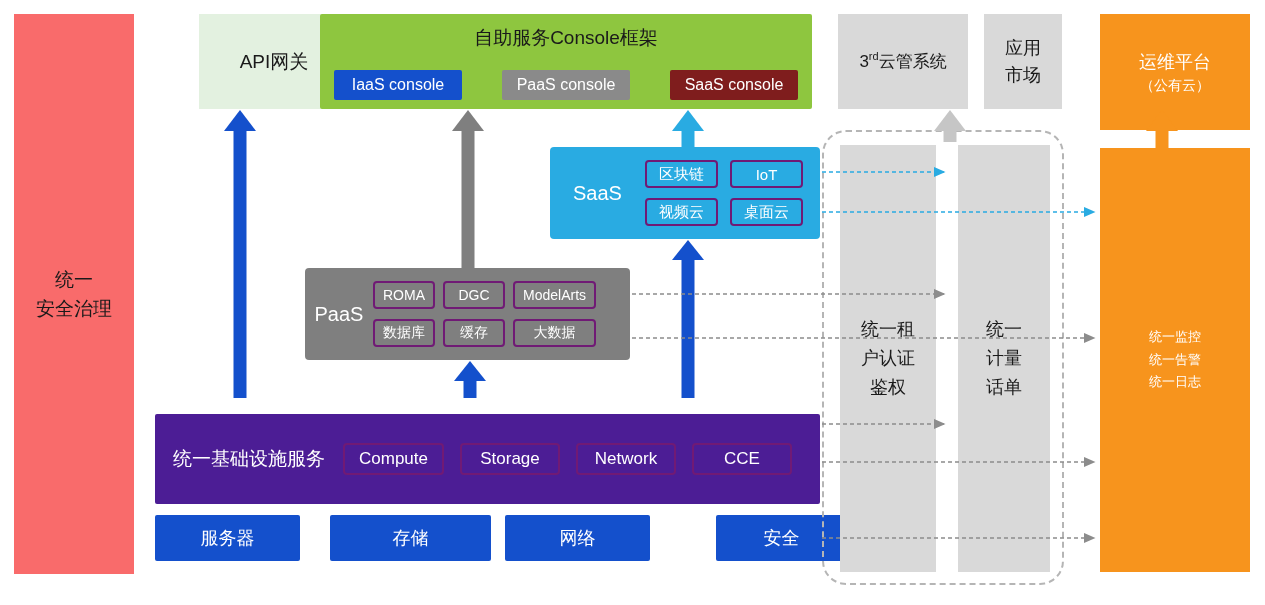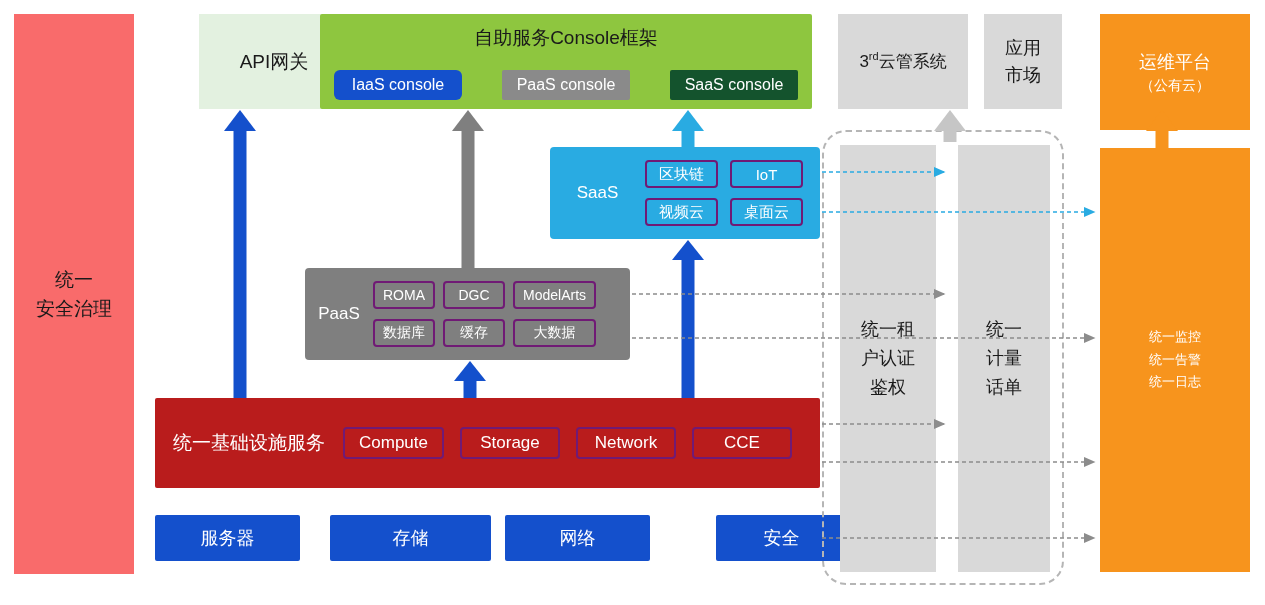--- a/index.html
+++ b/index.html
@@ -17,50 +17,50 @@
   .black-text { color:#1a1a1a; }
   .white-text { color:#ffffff; }
 
   
   .security-bar { left:14px; top:14px; width:120px; height:560px; background:#f96b6b; font-size:19px; line-height:1.55; }
   .api-gateway  { left:155px; top:14px; width:150px; height:95px; background:#e3f1e0; font-size:19px;margin-left:44px; }
   .console-frame{ position:absolute; left:320px; top:14px; width:492px; height:95px; background:#8ec63f; border-radius:2px; }
   .console-title{ width:100%; text-align:center; padding-top:11px; font-size:19px; color:#1a1a1a; }
   .console-row  { position:absolute; left:0; right:0; top:56px; display:flex; justify-content:space-between; padding:0 14px; }
   .console-chip { height:30px; min-width:128px; display:flex; align-items:center; justify-content:center; color:#fff; font-size:16px; border-radius:2px; padding:0 10px; }
-  .chip-iaas { background:#1450cc;border-radius:6px; }
+  .chip-iaas { background:#1450cc; }
   .chip-paas-console { background:#8a8a8a; }
-  .chip-saas-console { background:#14532d; }
+  .chip-saas-console { background:#7f1d1d; }
 
   .third-party { left:838px; top:14px; width:130px; height:95px; background:#d9d9d9; font-size:17px; }
   .third-party sup { font-size:11px; }
   .app-market  { left:984px; top:14px; width:78px; height:95px; background:#d9d9d9; font-size:18px; line-height:1.5; }
   .ops-platform{ left:1100px; top:14px; width:150px; height:116px; background:#f7941d; flex-direction:column; }
   .ops-line1 { font-size:18px; color:#fff; }
   .ops-line2 { font-size:14px; color:#fff; margin-top:3px; }
 
   
   .panel { position:absolute; display:flex; align-items:center; border-radius:4px; }
-  .panel-label { color:#fff; font-size:17px; text-align:center; }
+  .panel-label { color:#fff; font-size:20px; text-align:center; }
   .chip {
     display:flex; align-items:center; justify-content:center;
     border:2px solid #701a75; border-radius:4px; color:#fff; white-space:nowrap;
   }
 
   .saas-panel { left:550px; top:147px; width:270px; height:92px; background:#29abe2; }
   .saas-panel .panel-label { width:95px; }
   .saas-grid { display:grid; grid-template-columns:auto auto; gap:10px 12px; }
   .saas-grid .chip { height:28px; font-size:15px; padding:0 12px; }
 
   .paas-panel { left:305px; top:268px; width:325px; height:92px; background:#7f7f7f; }
   .paas-panel .panel-label { width:68px; }
   .paas-grid { display:grid; grid-template-columns:auto auto auto; gap:10px 8px; }
   .paas-grid .chip { height:28px; font-size:14px; padding:0 8px; min-width:62px; }
 
-  .infra-panel { left:155px; top:398px; width:665px; height:90px; background:#b91c1c; border-radius:2px; }
+  .infra-panel { left:155px; top:414px; width:665px; height:90px; background:#4c1d95; border-radius:2px; }
   .infra-panel .panel-label { width:188px; font-size:19px; }
   .infra-row { display:flex; gap:16px; }
   .infra-row .chip { height:32px; font-size:17px; min-width:100px; padding:0 14px; }
 
   .bottom-box { top:515px; height:46px; background:#1450cc; font-size:18px; border-radius:2px; }
   .b-server  { left:155px; width:145px; }
   .b-storage { left:330px; width:161px; }
   .b-network { left:505px; width:145px; }
   .b-security{ left:708px; width:131px;margin-left:8px; }
 

